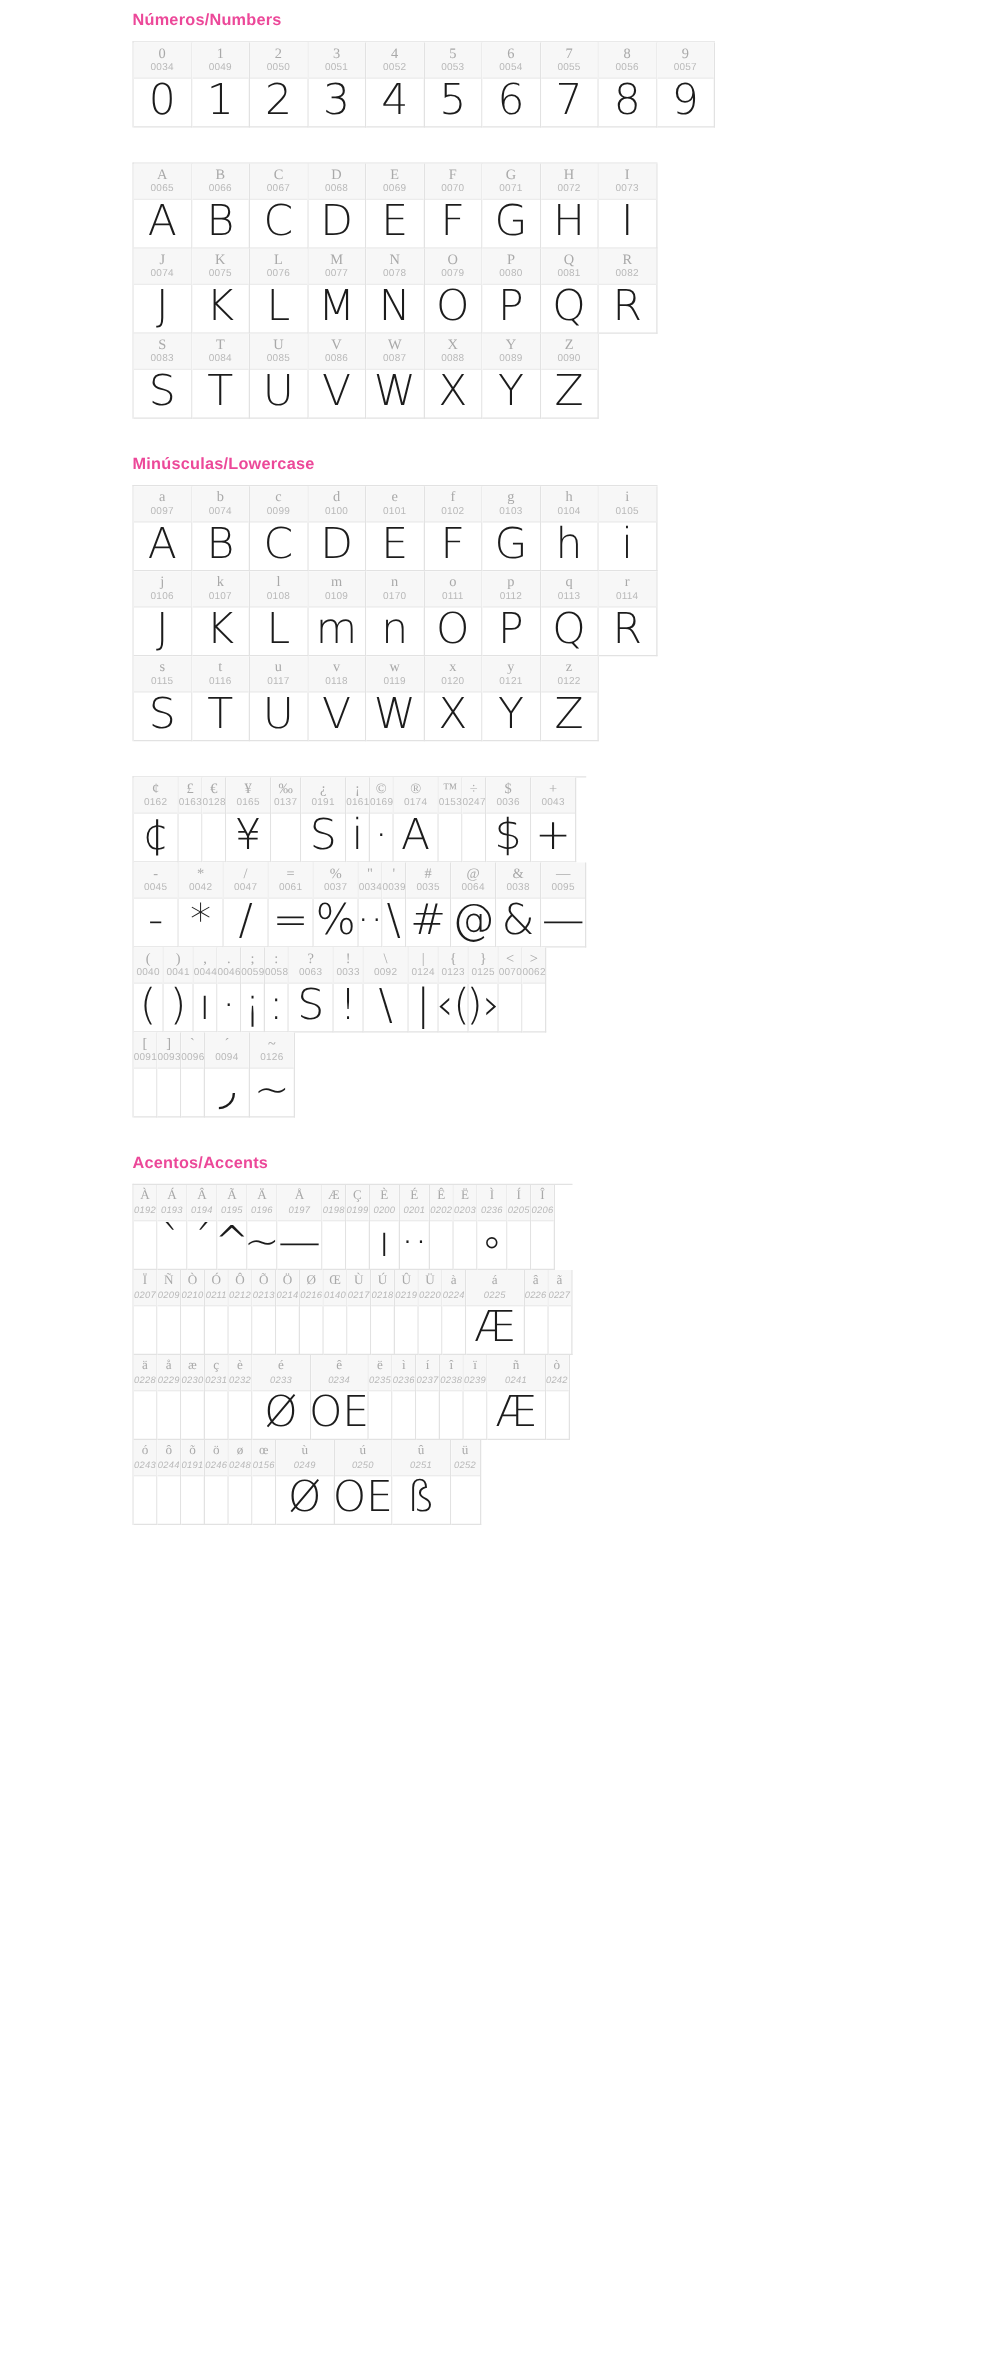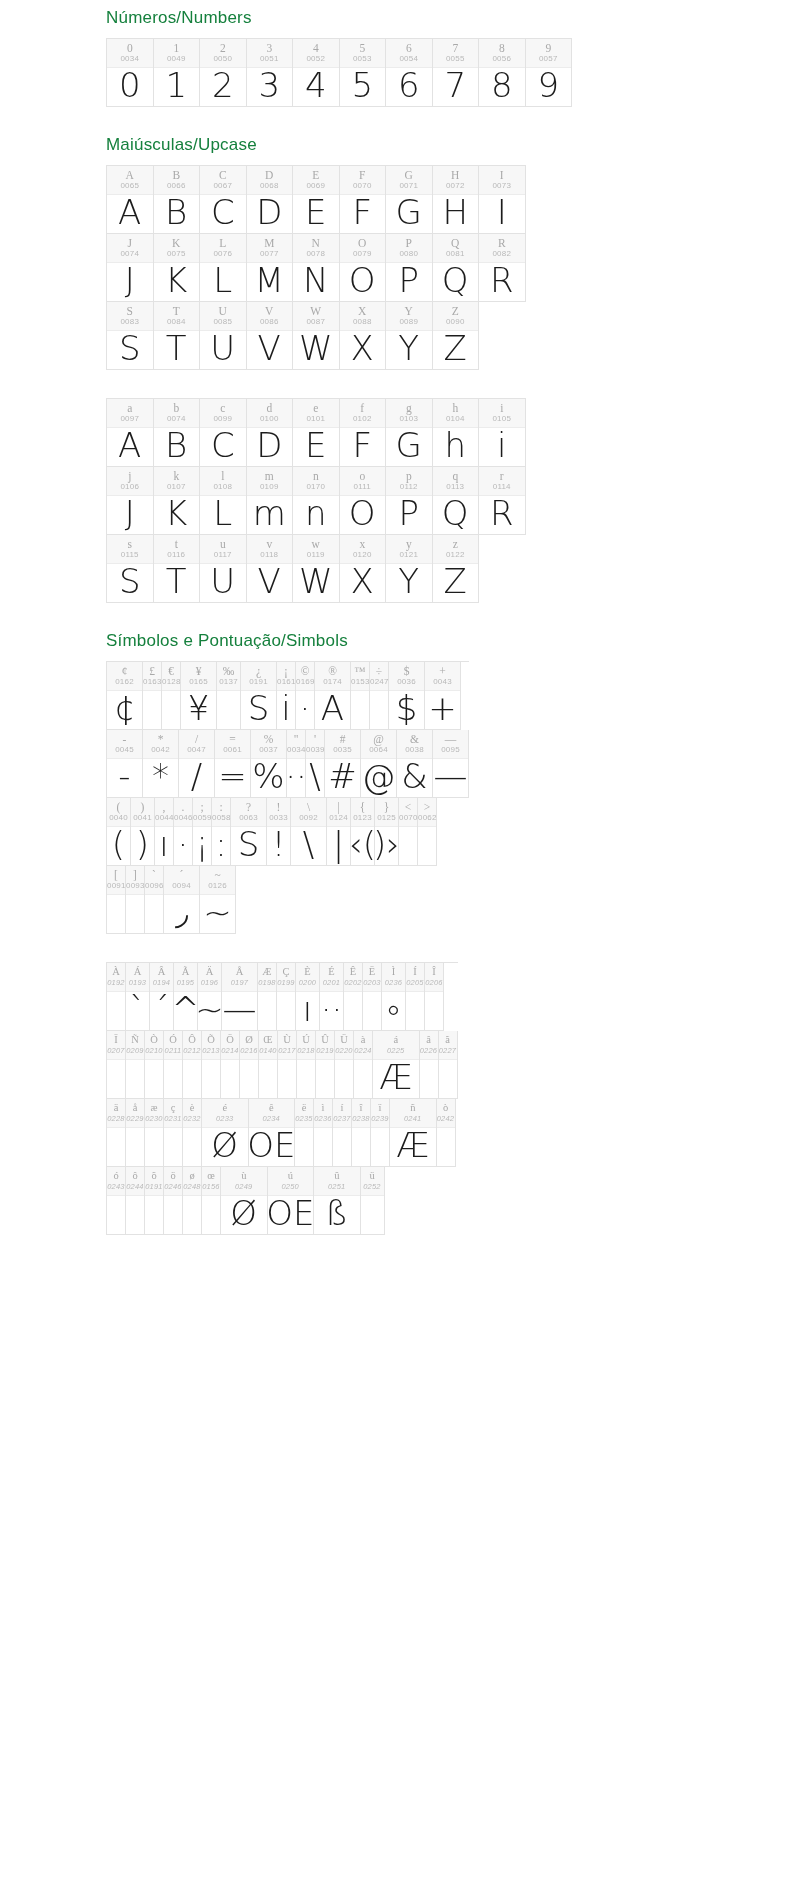--- a/index.html
+++ b/index.html
@@ -12,23 +12,23 @@
   }
   .page{
     width:800px;
     padding-top:0px;
     box-sizing:border-box;
   }
   .section{
     margin:0 0 0 0;
   }
   .section-title{
-    font-size:17px;
-    color:#15803d;
-    font-weight:400;
+    font-size:13px;
+    color:#ec4899;
+    font-weight:700;
     margin:0 0 10px 106px;
     letter-spacing:.2px;
   }
   .section + .section .section-title{margin-top:0;}
   .grid{
     margin-left:106px;
     border-left:1px solid #e2e2e2;
     border-top:1px solid #e2e2e2;
     width:fit-content;
     display:block;
@@ -172,21 +172,20 @@
                 <span class="ch">9</span>
                 <span class="code">0057</span>
               </div>
               <div class="glyph">9</div>
             </div>
           </div>
         </div>
       </div>
       <div class="section">
         <div class="sec-gap"></div>
-        <div class="section-title">Maiúsculas/Upcase</div>
         <div class="grid upcase">
           <div class="row">
             <div class="cell w-xl">
               <div class="hdr">
                 <span class="ch">A</span>
                 <span class="code">0065</span>
               </div>
               <div class="glyph">A</div>
             </div>
             <div class="cell w-xl">
@@ -366,20 +365,21 @@
                 <span class="ch">Z</span>
                 <span class="code">0090</span>
               </div>
               <div class="glyph">Z</div>
             </div>
           </div>
         </div>
       </div>
       <div class="section">
         <div class="sec-gap"></div>
+        <div class="section-title">Minúsculas/Lowercase</div>
         <div class="grid lower">
           <div class="row">
             <div class="cell w-xl">
               <div class="hdr">
                 <span class="ch">a</span>
                 <span class="code">0097</span>
               </div>
               <div class="glyph">A</div>
             </div>
             <div class="cell w-xl">
@@ -559,21 +559,20 @@
                 <span class="ch">z</span>
                 <span class="code">0122</span>
               </div>
               <div class="glyph">Z</div>
             </div>
           </div>
         </div>
       </div>
       <div class="section">
         <div class="sec-gap"></div>
-        <div class="section-title">Símbolos e Pontuação/Simbols</div>
         <div class="grid symbols">
           <div class="row">
             <div class="cell w-md">
               <div class="hdr">
                 <span class="ch">¢</span>
                 <span class="code">0162</span>
               </div>
               <div class="glyph">¢</div>
             </div>
             <div class="cell w-xs">
@@ -874,20 +873,21 @@
                 <span class="ch">~</span>
                 <span class="code">0126</span>
               </div>
               <div class="glyph">~</div>
             </div>
           </div>
         </div>
       </div>
       <div class="section">
         <div class="sec-gap"></div>
+        <div class="section-title">Acentos/Accents</div>
         <div class="grid accents">
           <div class="row">
             <div class="cell w-xs">
               <div class="hdr">
                 <span class="ch">À</span>
                 <span class="code">0192</span>
               </div>
               <div class="glyph"></div>
             </div>
             <div class="cell w-sm">

